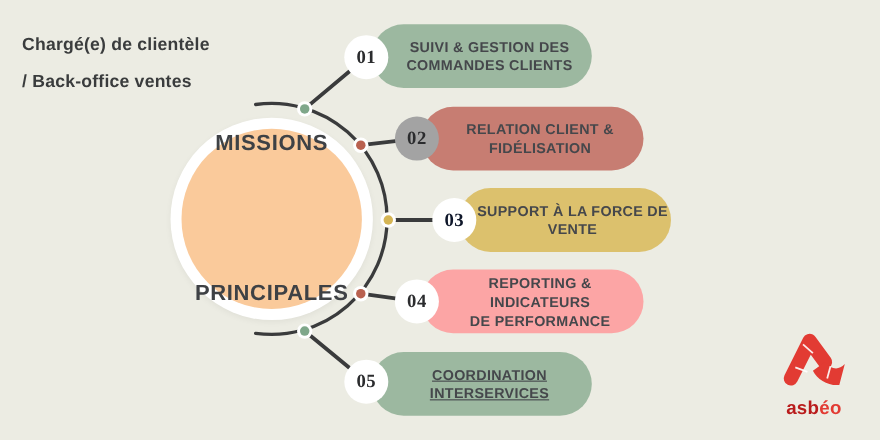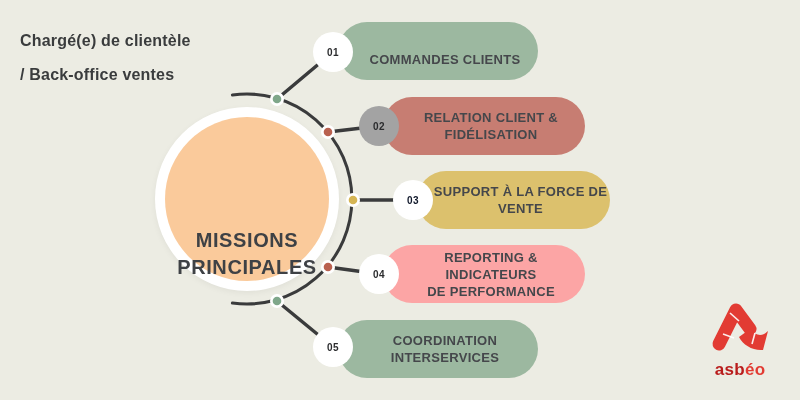--- a/index.html
+++ b/index.html
@@ -12,36 +12,36 @@
     position:absolute;left:20px;top:24px;z-index:6;
     font-size:16px;font-weight:700;line-height:34px;letter-spacing:0.2px;
   }
   .center-ring{
     position:absolute;left:155px;top:107px;width:184px;height:184px;
     border-radius:50%;z-index:2;
     box-shadow:0 2px 6px rgba(0,0,0,0.05);
   }
   .center-fill{
     position:absolute;left:10px;top:10px;width:164px;height:164px;border-radius:50%;
-    display:flex;flex-direction:column;align-items:center;justify-content:flex-end;
+    display:flex;flex-direction:column;align-items:center;justify-content:space-between;
     text-align:center;
   }
   .center-line{font-size:20px;font-weight:700;letter-spacing:0.6px;line-height:27px;}
   .pill{
     position:absolute;height:58px;border-radius:29px;z-index:2;
     display:flex;align-items:center;justify-content:center;text-align:center;
   }
   .pill-text{
     font-size:13px;font-weight:700;letter-spacing:0.3px;line-height:17px;
     padding-left:14px;
   }
   .num-circle{
     position:absolute;width:40px;height:40px;border-radius:50%;z-index:3;
     display:flex;align-items:center;justify-content:center;
-    font-size:10px;font-weight:700;letter-spacing:0.5px;
+    font-size:17px;font-weight:700;letter-spacing:0.5px;font-family:Liberation Serif, serif;
   }
   .logo{position:absolute;left:702px;top:300px;width:76px;z-index:6;text-align:center;}
   .logo-text{font-size:17px;font-weight:700;letter-spacing:0.3px;margin-top:2px;}
 </style>
 </head>
 <body>
 
 <div class="stage" style="background-color: rgb(236, 236, 227);">
 
   <div class="title" style="color: rgb(58, 60, 61);">
@@ -74,21 +74,21 @@
 
   <div class="center-ring" style="background-color: rgb(255, 255, 255);">
     <div class="center-fill" style="background-color: rgb(250, 202, 155); color: rgb(62, 65, 69);">
       <div class="center-line">MISSIONS</div>
       <div class="center-line">PRINCIPALES</div>
     </div>
   </div>
 
   <div class="pill" style="left: 338px; top: 22px; width: 200px; background-color: rgb(156, 184, 160); color: rgb(69, 71, 75);">
     <div class="pill-text">
-      <br>
+      <span>SUIVI &amp; GESTION DES</span><br>
       <span>COMMANDES CLIENTS</span>
     </div>
   </div>
   <div class="pill" style="left: 383px; top: 97px; width: 202px; background-color: rgb(199, 125, 114); color: rgb(69, 71, 75);">
     <div class="pill-text">
       <span>RELATION CLIENT &amp;</span><br>
       <span>FIDÉLISATION</span>
     </div>
   </div>
   <div class="pill" style="left: 417px; top: 171px; width: 193px; background-color: rgb(220, 193, 109); color: rgb(69, 71, 75);">
@@ -96,21 +96,21 @@
       <span>SUPPORT À LA FORCE DE</span><br>
       <span>VENTE</span>
     </div>
   </div>
   <div class="pill" style="left: 383px; top: 245px; width: 202px; background-color: #fca5a5; color: rgb(69, 71, 75);">
     <div class="pill-text">
       <span>REPORTING &amp; INDICATEURS</span><br>
       <span>DE PERFORMANCE</span>
     </div>
   </div>
-  <div class="pill" style="left: 338px; top: 320px; width: 200px; background-color: rgb(156, 184, 160); color: rgb(69, 71, 75);">
+  <div class="pill" style="left: 338px; top: 320px; width: 200px; background-color: rgb(156, 184, 160); color: rgb(69, 71, 75); text-decoration: underline;">
     <div class="pill-text">
       <span>COORDINATION</span><br>
       <span>INTERSERVICES</span>
     </div>
   </div>
 
   <div class="num-circle" style="left: 313px; top: 32px; background-color: rgb(255, 255, 255); color: rgb(43, 44, 46);">
     <span>01</span>
   </div>
   <div class="num-circle" style="left: 359px; top: 106px; background-color: #a3a3a3; color: rgb(43, 44, 46);">

